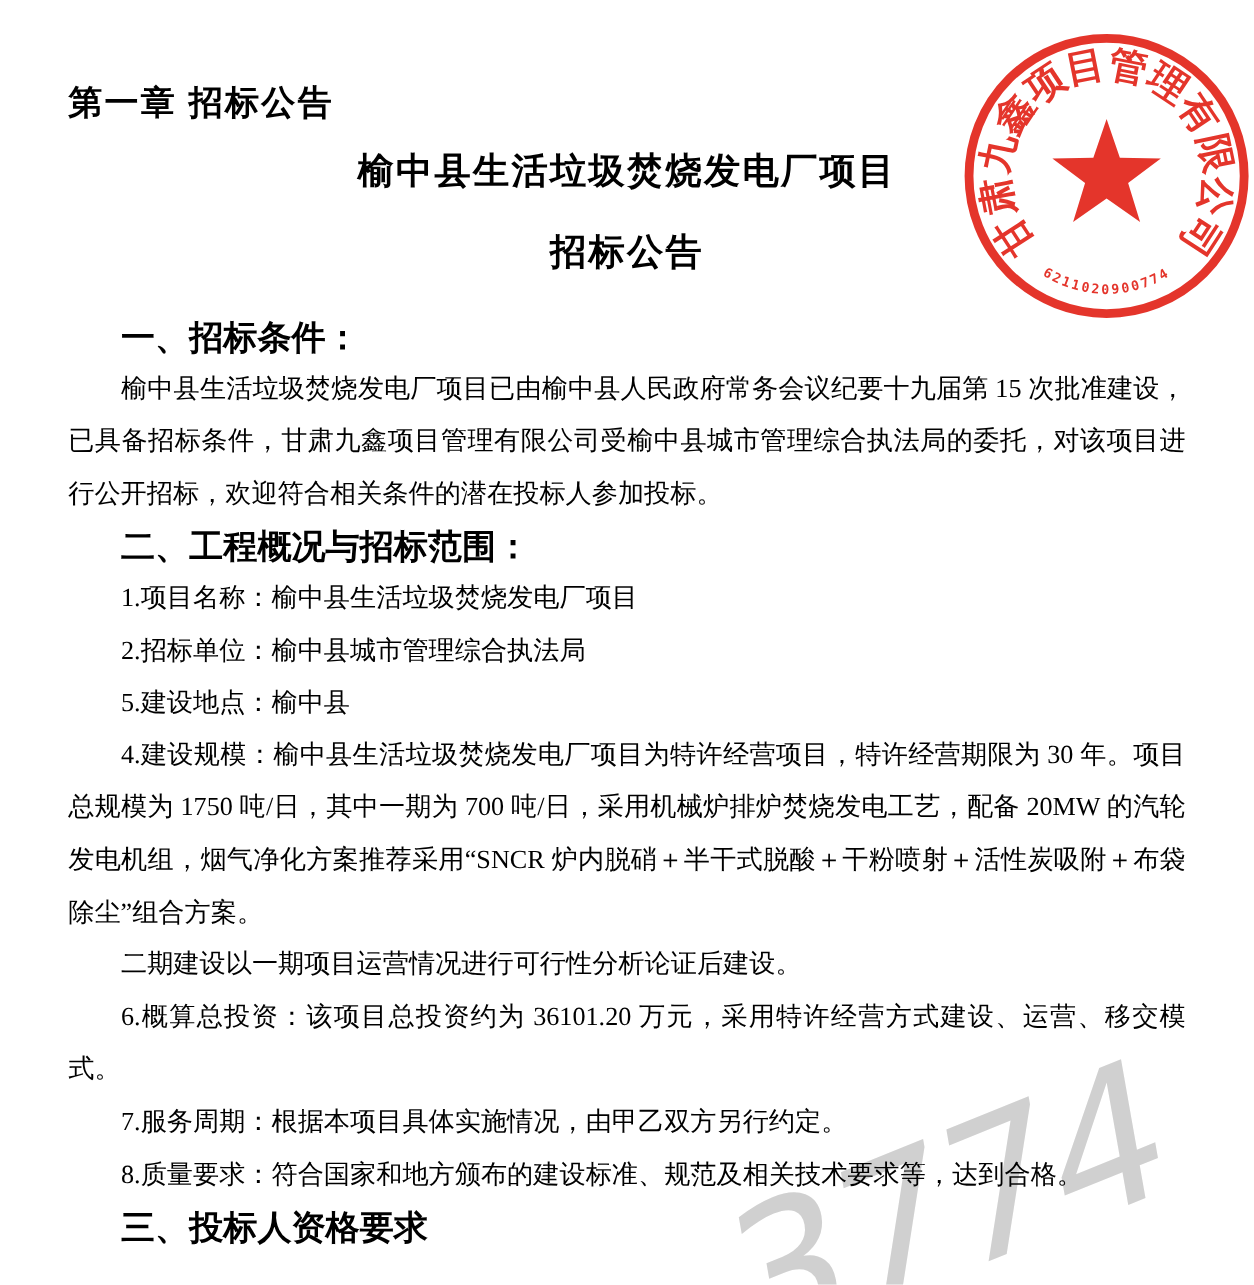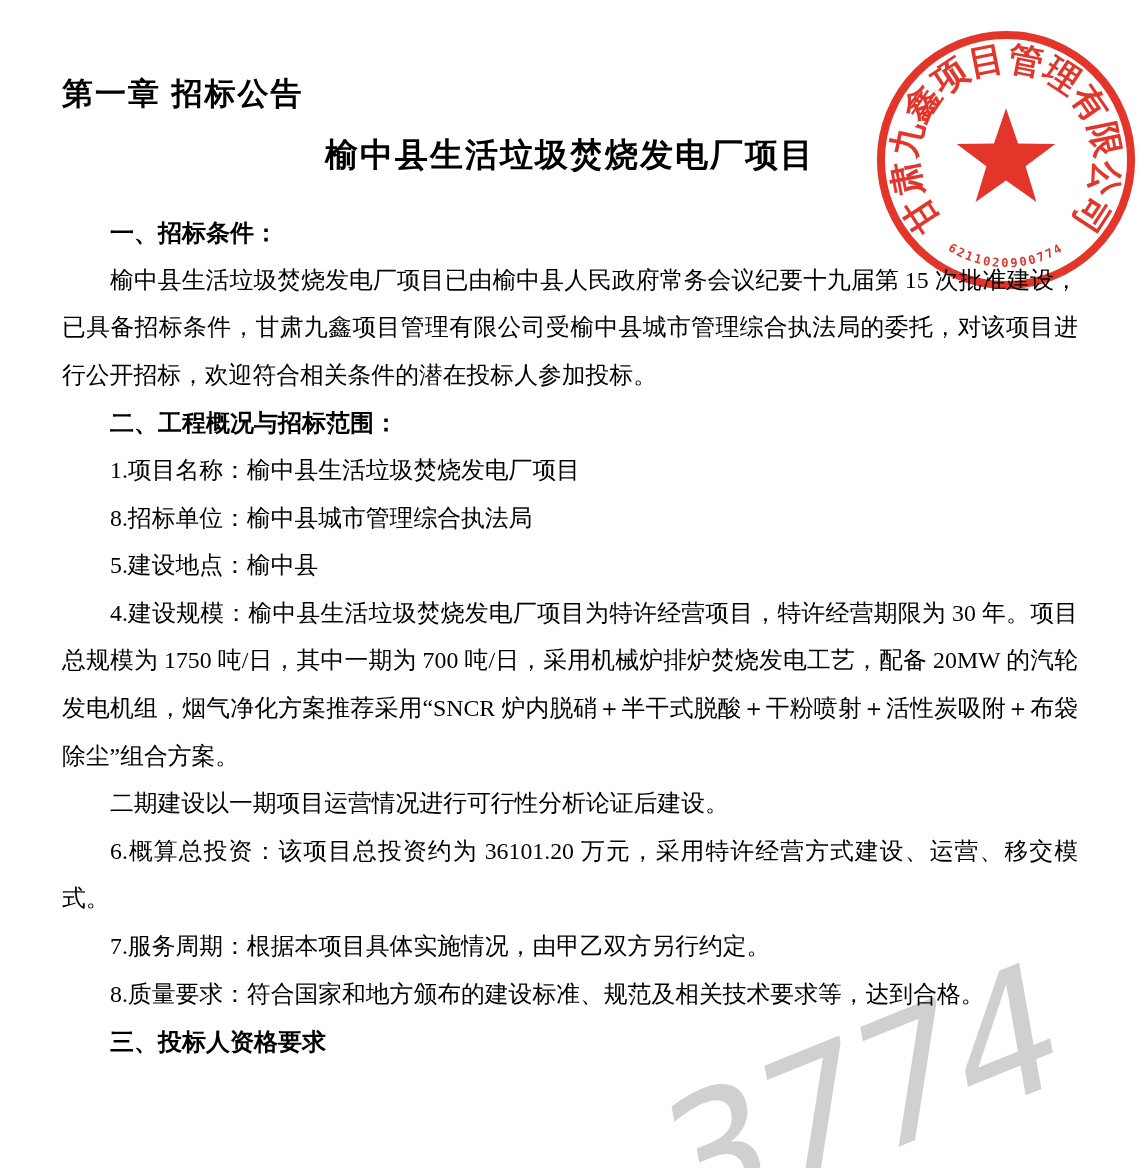--- a/index.html
+++ b/index.html
@@ -26,48 +26,49 @@
   .ptitle {
     margin:0; text-align:center;
     font-family:"Liberation Sans","DejaVu Sans",sans-serif;
     font-weight:bold; font-size:33px; line-height:74px; letter-spacing:2px;
   }
   .ptitle.first { margin-top:2px; }
   .docbody { margin-top:17px; font-size:23.8px; line-height:47.6px; }
   .docbody p { margin:0; text-align:justify; text-indent:48px; }
   .docbody p.h {
     font-family:"Liberation Sans","DejaVu Sans",sans-serif;
-    font-weight:bold; font-size:24px;
+    font-weight:bold; font-size:31px;
   }
   
   .stamp {
     position:absolute; left:872px; top:26px; z-index:2;
     width:268px; height:268px;
     mix-blend-mode:multiply; opacity:.93;
   }
   .stamp svg { display:block; }
 </style>
 </head>
 <body>
 
 <div class="page">
 
   <div class="watermark" style="color: rgb(200, 200, 200);">3774</div>
 
   <div class="content">
     <h1 class="chapter">第一章 招标公告</h1>
     <h2 class="ptitle first">榆中县生活垃圾焚烧发电厂项目</h2>
+    <h2 class="ptitle">招标公告</h2>
 
     <div class="docbody">
       <p class="h">一、招标条件：</p>
       <p class="t">榆中县生活垃圾焚烧发电厂项目已由榆中县人民政府常务会议纪要十九届第 15 次批准建设，已具备招标条件，甘肃九鑫项目管理有限公司受榆中县城市管理综合执法局的委托，对该项目进行公开招标，欢迎符合相关条件的潜在投标人参加投标。</p>
 
       <p class="h">二、工程概况与招标范围：</p>
       <p class="t">1.项目名称：榆中县生活垃圾焚烧发电厂项目</p>
-      <p class="t">8.招标单位：榆中县城市管理综合执法局</p>
+      <p class="t">2.招标单位：榆中县城市管理综合执法局</p>
       <p class="t">5.建设地点：榆中县</p>
       <p class="t">4.建设规模：榆中县生活垃圾焚烧发电厂项目为特许经营项目，特许经营期限为 30 年。项目总规模为 1750 吨/日，其中一期为 700 吨/日，采用机械炉排炉焚烧发电工艺，配备 20MW 的汽轮发电机组，烟气净化方案推荐采用“SNCR 炉内脱硝＋半干式脱酸＋干粉喷射＋活性炭吸附＋布袋除尘”组合方案。</p>
       <p class="t">二期建设以一期项目运营情况进行可行性分析论证后建设。</p>
       <p class="t">6.概算总投资：该项目总投资约为 36101.20 万元，采用特许经营方式建设、运营、移交模式。</p>
       <p class="t">7.服务周期：根据本项目具体实施情况，由甲乙双方另行约定。</p>
       <p class="t">8.质量要求：符合国家和地方颁布的建设标准、规范及相关技术要求等，达到合格。</p>
 
       <p class="h">三、投标人资格要求</p>
     </div>
   </div>

